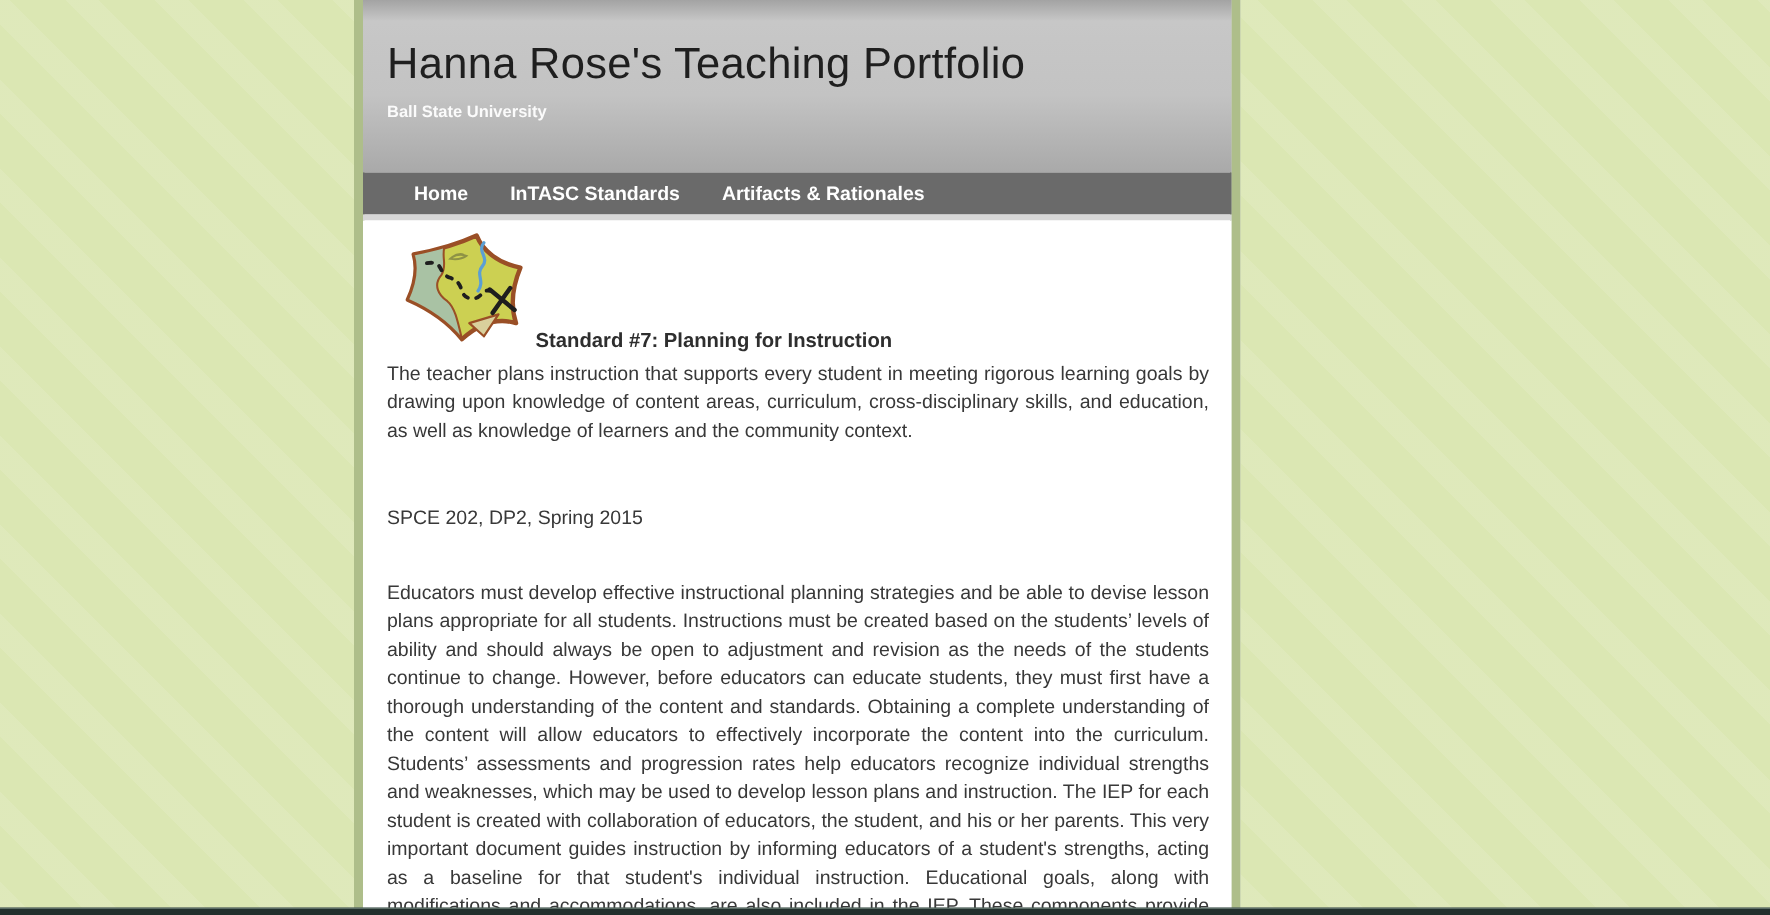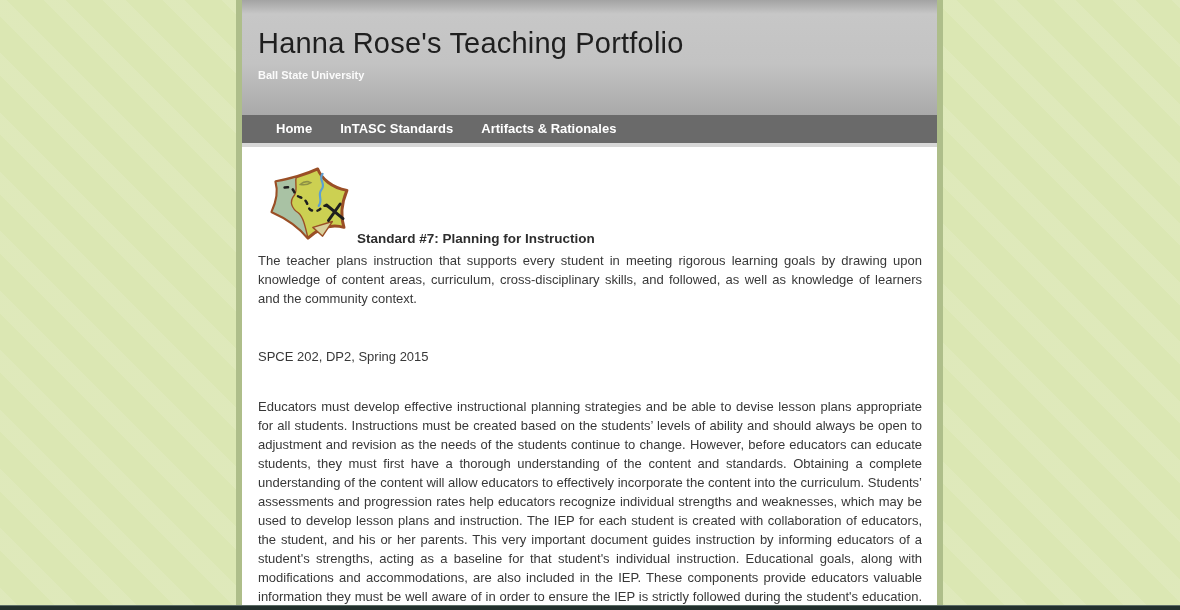--- a/index.html
+++ b/index.html
@@ -13,21 +13,21 @@
     background-color: #dbe7b3;
     background-image: repeating-linear-gradient(45deg,
       rgba(255,255,255,0.10) 0px, rgba(255,255,255,0.10) 16px,
       rgba(255,255,255,0.0) 16px, rgba(255,255,255,0.0) 42px);
   }
 
   
   .site-column {
     position: absolute;
     left: 236px; top: 0; bottom: 0;
-    width: 707px;
+    width: 591px;
     border-left: 6px solid #aebe8a;
     border-right: 6px solid #aebe8a;
     box-shadow: inset 1px 0 0 #9cad7a, inset -1px 0 0 #9cad7a;
     background: #ffffff;
     display: flex;
     flex-direction: column;
   }
 
   .site-header {
     height: 115px;
@@ -65,21 +65,21 @@
     white-space: nowrap;
   }
   .nav-under-strip {
     height: 4px;
     background: #d7d7d7;
   }
 
   .content {
     flex: 1;
     background: #ffffff;
-    padding: 20px 15px 0 16px;
+    padding: 8px 15px 0 16px;
     color: #383838;
     font-size: 13px;
     line-height: 19px;
     overflow: hidden;
   }
 
   .standard-line { margin-bottom: 2px; }
   .map-wrap {
     display: inline-block;
     width: 98px; height: 76px;
@@ -150,21 +150,21 @@
 
           <path d="M66,7 C61,13 70,17 65,23 C60,29 67,33 62,40" fill="none" stroke="#5b9fd4" stroke-width="2.2" stroke-linecap="round"></path>
 
           <path d="M27,21 C39,19 34,28 43,31 C54,35 48,44 57,45 C66,46 63,38 71,40" fill="none" stroke="#1e1e1e" stroke-width="2.6" stroke-dasharray="3.5 5.5" stroke-linecap="round"></path>
 
           <path d="M70,39 L87,53 M84,38 L72,55" fill="none" stroke="#1e1e1e" stroke-width="3" stroke-linecap="round"></path>
         </svg>
       </span><span class="standard-heading">Standard #7: Planning for Instruction</span>
     </div>
 
-    <p class="standard-description">The teacher plans instruction that supports every student in meeting rigorous learning goals by drawing upon knowledge of content areas, curriculum, cross-disciplinary skills, and followed, as well as knowledge of learners and the community context.</p>
+    <p class="standard-description">The teacher plans instruction that supports every student in meeting rigorous learning goals by drawing upon knowledge of content areas, curriculum, cross-disciplinary skills, and education, as well as knowledge of learners and the community context.</p>
 
     <p class="course-line">SPCE 202, DP2, Spring 2015</p>
 
     <p class="body-paragraph">Educators must develop effective instructional planning strategies and be able to devise lesson plans appropriate for all students. Instructions must be created based on the students’ levels of ability and should always be open to adjustment and revision as the needs of the students continue to change. However, before educators can educate students, they must first have a thorough understanding of the content and standards. Obtaining a complete understanding of the content will allow educators to effectively incorporate the content into the curriculum. Students’ assessments and progression rates help educators recognize individual strengths and weaknesses, which may be used to develop lesson plans and instruction. The IEP for each student is created with collaboration of educators, the student, and his or her parents. This very important document guides instruction by informing educators of a student's strengths, acting as a baseline for that student's individual instruction. Educational goals, along with modifications and accommodations, are also included in the IEP. These components provide educators valuable information they must be well aware of in order to ensure the IEP is strictly followed during the student's education. RTI effects instruction, providing additional support to students who do not fully comprehend the</p>
 
   </div>
 </div>
 
 <div class="bottom-bar"></div>
 

